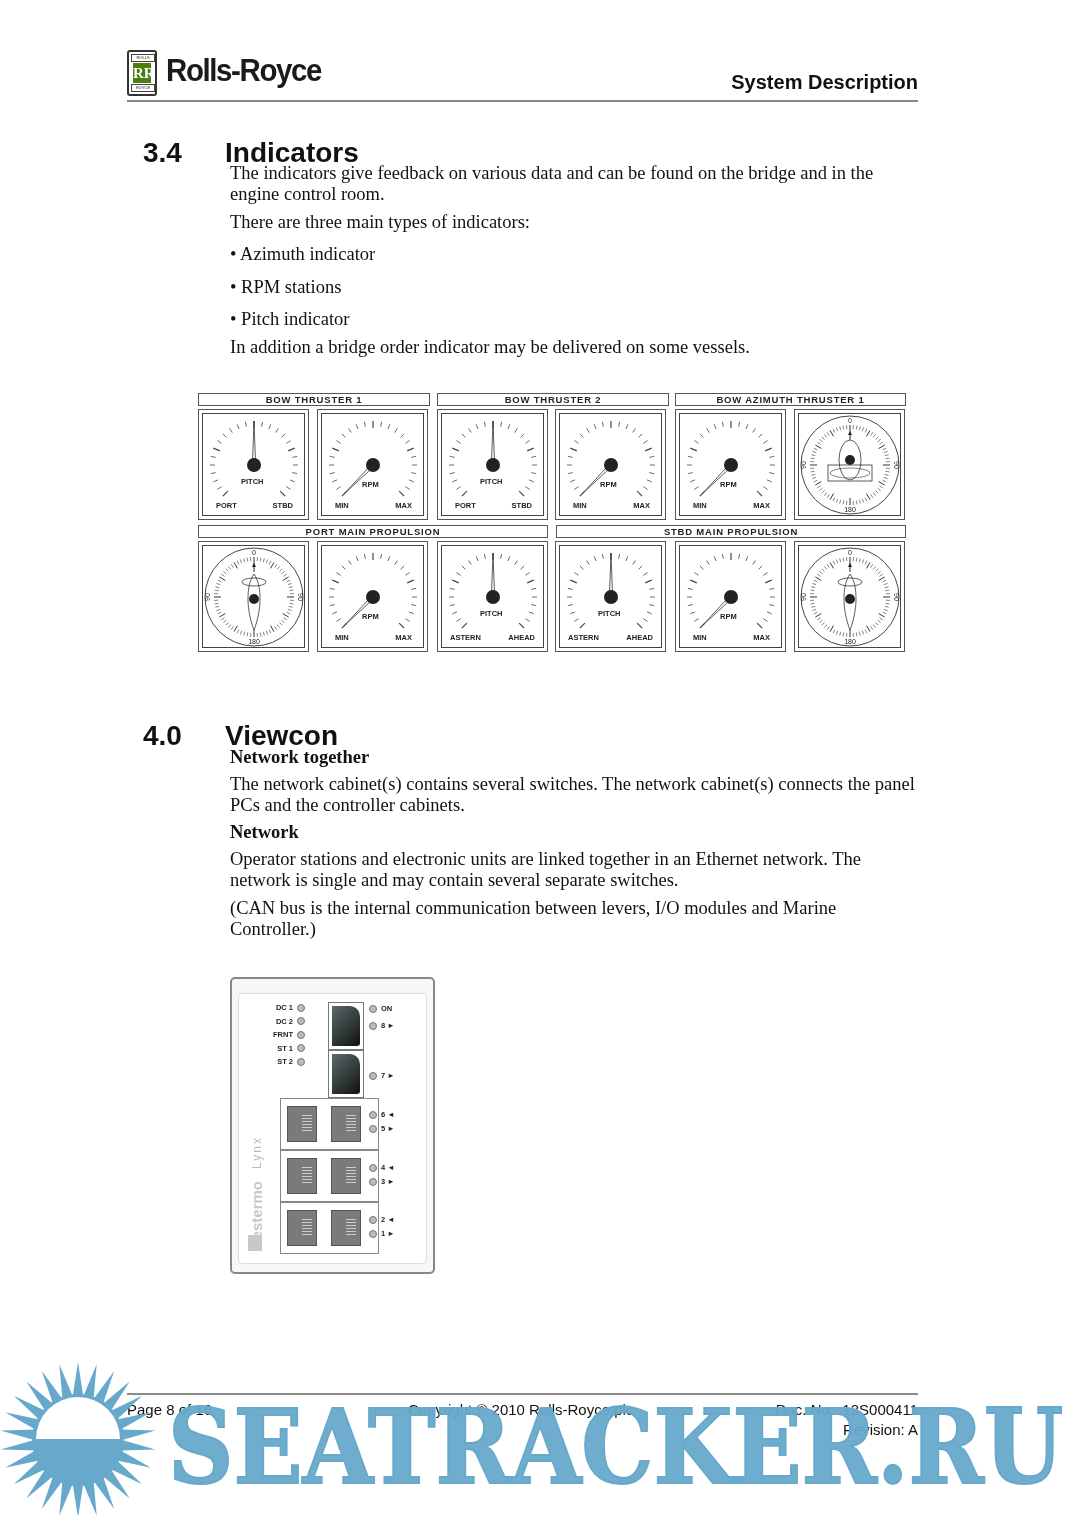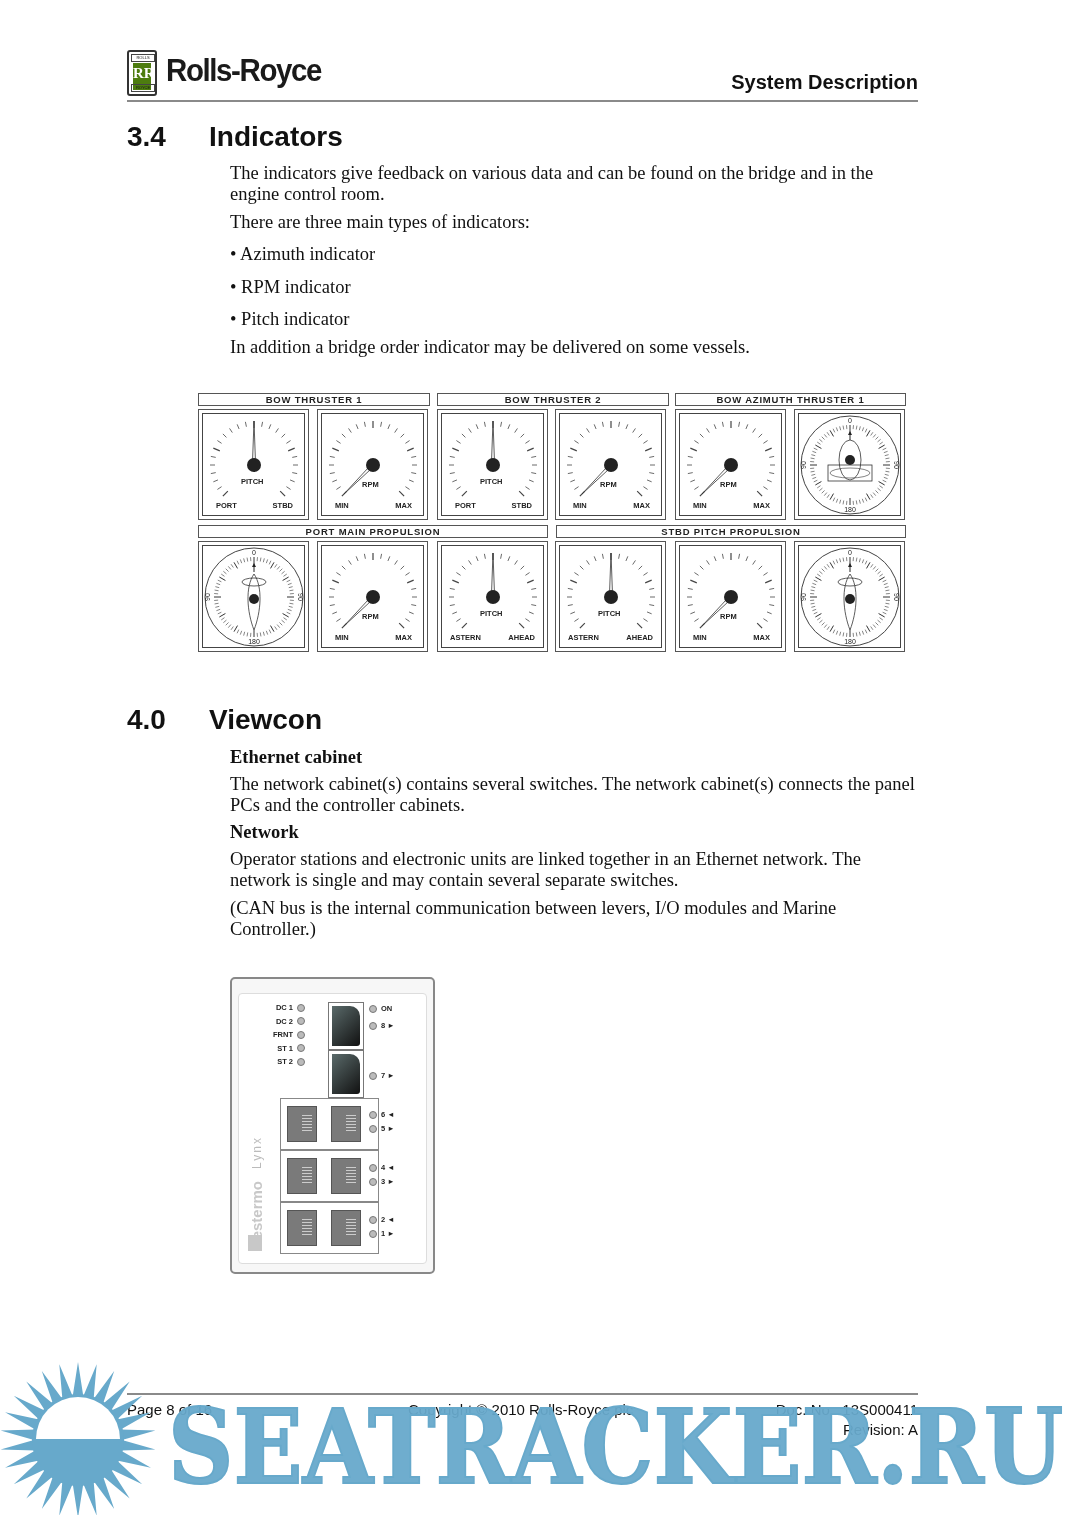--- a/index.html
+++ b/index.html
@@ -1,25 +1,25 @@
 <!DOCTYPE html>
 <html><head>
 <meta charset="utf-8">
 <style>
   html,body{margin:0;padding:0;background:#fff;}
   body{width:1080px;height:1515px;position:relative;overflow:hidden;font-family:"Liberation Serif",serif;color:#111;}
   .abs{position:absolute;}
   
   .logo-box{left:127px;top:50px;width:30px;height:46px;border:2px solid #333;border-radius:3px;box-sizing:border-box;background:#fff;}
-  .logo-box .rr{position:absolute;left:4px;top:11px;width:18px;height:27px;background:#4d7c0f;color:#fff;font:bold 15px "Liberation Serif",serif;text-align:center;line-height:20px;}
+  .logo-box .rr{position:absolute;left:4px;top:11px;width:18px;height:20px;background:#4d7c0f;color:#fff;font:bold 15px "Liberation Serif",serif;text-align:center;line-height:20px;}
   .logo-box .tiny{position:absolute;left:2px;width:22px;height:6px;border:1px solid #444;font:4px "Liberation Sans",sans-serif;text-align:center;line-height:6px;}
   .brand{left:166px;top:52px;font:bold 32px "Liberation Sans",sans-serif;letter-spacing:-1.5px;color:#1a1a1a;transform:scaleX(0.92);transform-origin:left;}
   .doc-type{right:162px;top:71px;font:bold 20px "Liberation Sans",sans-serif;color:#111;}
   .rule-top{left:127px;top:100px;width:791px;height:2px;background:#8a8a8a;}
-  h2{margin:0;font:bold 28px "Liberation Sans",sans-serif;position:absolute;}
+  h2{margin:16px;font:bold 28px "Liberation Sans",sans-serif;position:absolute;}
   .sec-num{left:127px;}
   .sec-title{left:209px;}
   .p{position:absolute;left:230px;width:690px;font-size:18.5px;line-height:21px;}
   .bold{font-weight:bold;}
   
   .panel{left:197px;top:391px;width:712px;height:264px;}
   .group-label{position:absolute;height:13px;border:1px solid #555;box-sizing:border-box;font:bold 9.5px "Liberation Sans",sans-serif;text-align:center;line-height:12px;letter-spacing:0.8px;color:#222;background:#fff;}
   .gauge{position:absolute;width:111px;height:111px;border:1px solid #555;box-sizing:border-box;background:#fff;}
   .gauge .inner{position:absolute;left:3px;top:3px;right:3px;bottom:3px;border:1.5px solid #444;box-sizing:border-box;}
   .gauge svg{position:absolute;left:0;top:0;}
@@ -50,30 +50,30 @@
 </div>
 <div class="abs brand">Rolls-Royce</div>
 <div class="abs doc-type">System Description</div>
 <div class="abs rule-top"></div>
 
 <h2 class="sec-num" style="top:121px">3.4</h2>
 <h2 class="sec-title" style="top:121px">Indicators</h2>
 <div class="p" style="top:163px">The indicators give feedback on various data and can be found on the bridge and in the engine control room.</div>
 <div class="p" style="top:212px">There are three main types of indicators:</div>
 <div class="p" style="top:244px">• Azimuth indicator</div>
-<div class="p" style="top:277px">• RPM indicator</div>
+<div class="p" style="top:277px">• RPM stations</div>
 <div class="p" style="top:309px">• Pitch indicator</div>
 <div class="p" style="top:337px">In addition a bridge order indicator may be delivered on some vessels.</div>
 
 <div class="abs panel" id="panel">
   <div class="group-label" style="left:1px;top:2px;width:232px">BOW THRUSTER 1</div>
   <div class="group-label" style="left:240px;top:2px;width:232px">BOW THRUSTER 2</div>
   <div class="group-label" style="left:478px;top:2px;width:231px">BOW AZIMUTH THRUSTER 1</div>
   <div class="group-label" style="left:1px;top:134px;width:350px">PORT MAIN PROPULSION</div>
-  <div class="group-label" style="left:359px;top:134px;width:350px">STBD PITCH PROPULSION</div>
+  <div class="group-label" style="left:359px;top:134px;width:350px">STBD MAIN PROPULSION</div>
   <div id="gauges">
       <div class="gauge" style="left: 1px; top: 18px;">
         <div class="inner"></div>
         <svg width="111" height="111" viewBox="0 0 111 111">
           <line x1="28.837049096097736" y1="81.16295090390226" x2="23.887301627791903" y2="86.11269837220809" stroke="#444" stroke-width="1.2"></line>
           <line x1="22.572685120200738" y1="76.66723908776449" x2="18.41533705868801" y2="79.4450902528625" stroke="#444" stroke-width="0.8"></line>
           <line x1="18.968698232059808" y1="69.92465386223847" x2="14.34930056950337" y2="71.83807102406392" stroke="#444" stroke-width="0.8"></line>
           <line x1="16.749374064274008" y1="62.60852255862899" x2="11.845447662257854" y2="63.58397416870963" stroke="#444" stroke-width="0.8"></line>
           <line x1="16" y1="54.99999999999999" x2="11" y2="54.99999999999999" stroke="#444" stroke-width="0.8"></line>
           <line x1="16.749374064274015" y1="47.391477441371" x2="11.845447662257861" y2="46.41602583129036" stroke="#444" stroke-width="0.8"></line>
@@ -643,21 +643,21 @@
           <path d="M55 32 C64 45 62 70 55 88 C48 70 46 45 55 32 Z" fill="none" stroke="#333" stroke-width="0.8"></path>
           <ellipse cx="55" cy="40" rx="12" ry="4" fill="none" stroke="#333" stroke-width="0.8"></ellipse>
           <circle cx="55" cy="57" r="5" fill="#222"></circle>
         </svg>
       </div>
     </div>
 </div>
 
 <h2 class="sec-num" style="top:704px">4.0</h2>
 <h2 class="sec-title" style="top:704px">Viewcon</h2>
-<div class="p bold" style="top:747px">Ethernet cabinet</div>
+<div class="p bold" style="top:747px">Network together</div>
 <div class="p" style="top:774px">The network cabinet(s) contains several switches. The network cabinet(s) connects the panel PCs and the controller cabinets.</div>
 <div class="p bold" style="top:822px">Network</div>
 <div class="p" style="top:849px">Operator stations and electronic units are linked together in an Ethernet network. The network is single and may contain several separate switches.</div>
 <div class="p" style="top:898px">(CAN bus is the internal communication between levers, I/O modules and Marine Controller.)</div>
 
 <div class="abs switch">
   <div class="face"></div>
   <div id="status-leds">
       <div class="led-row" style="right: 128px; top: 24px;">
         <span>DC 1</span>

